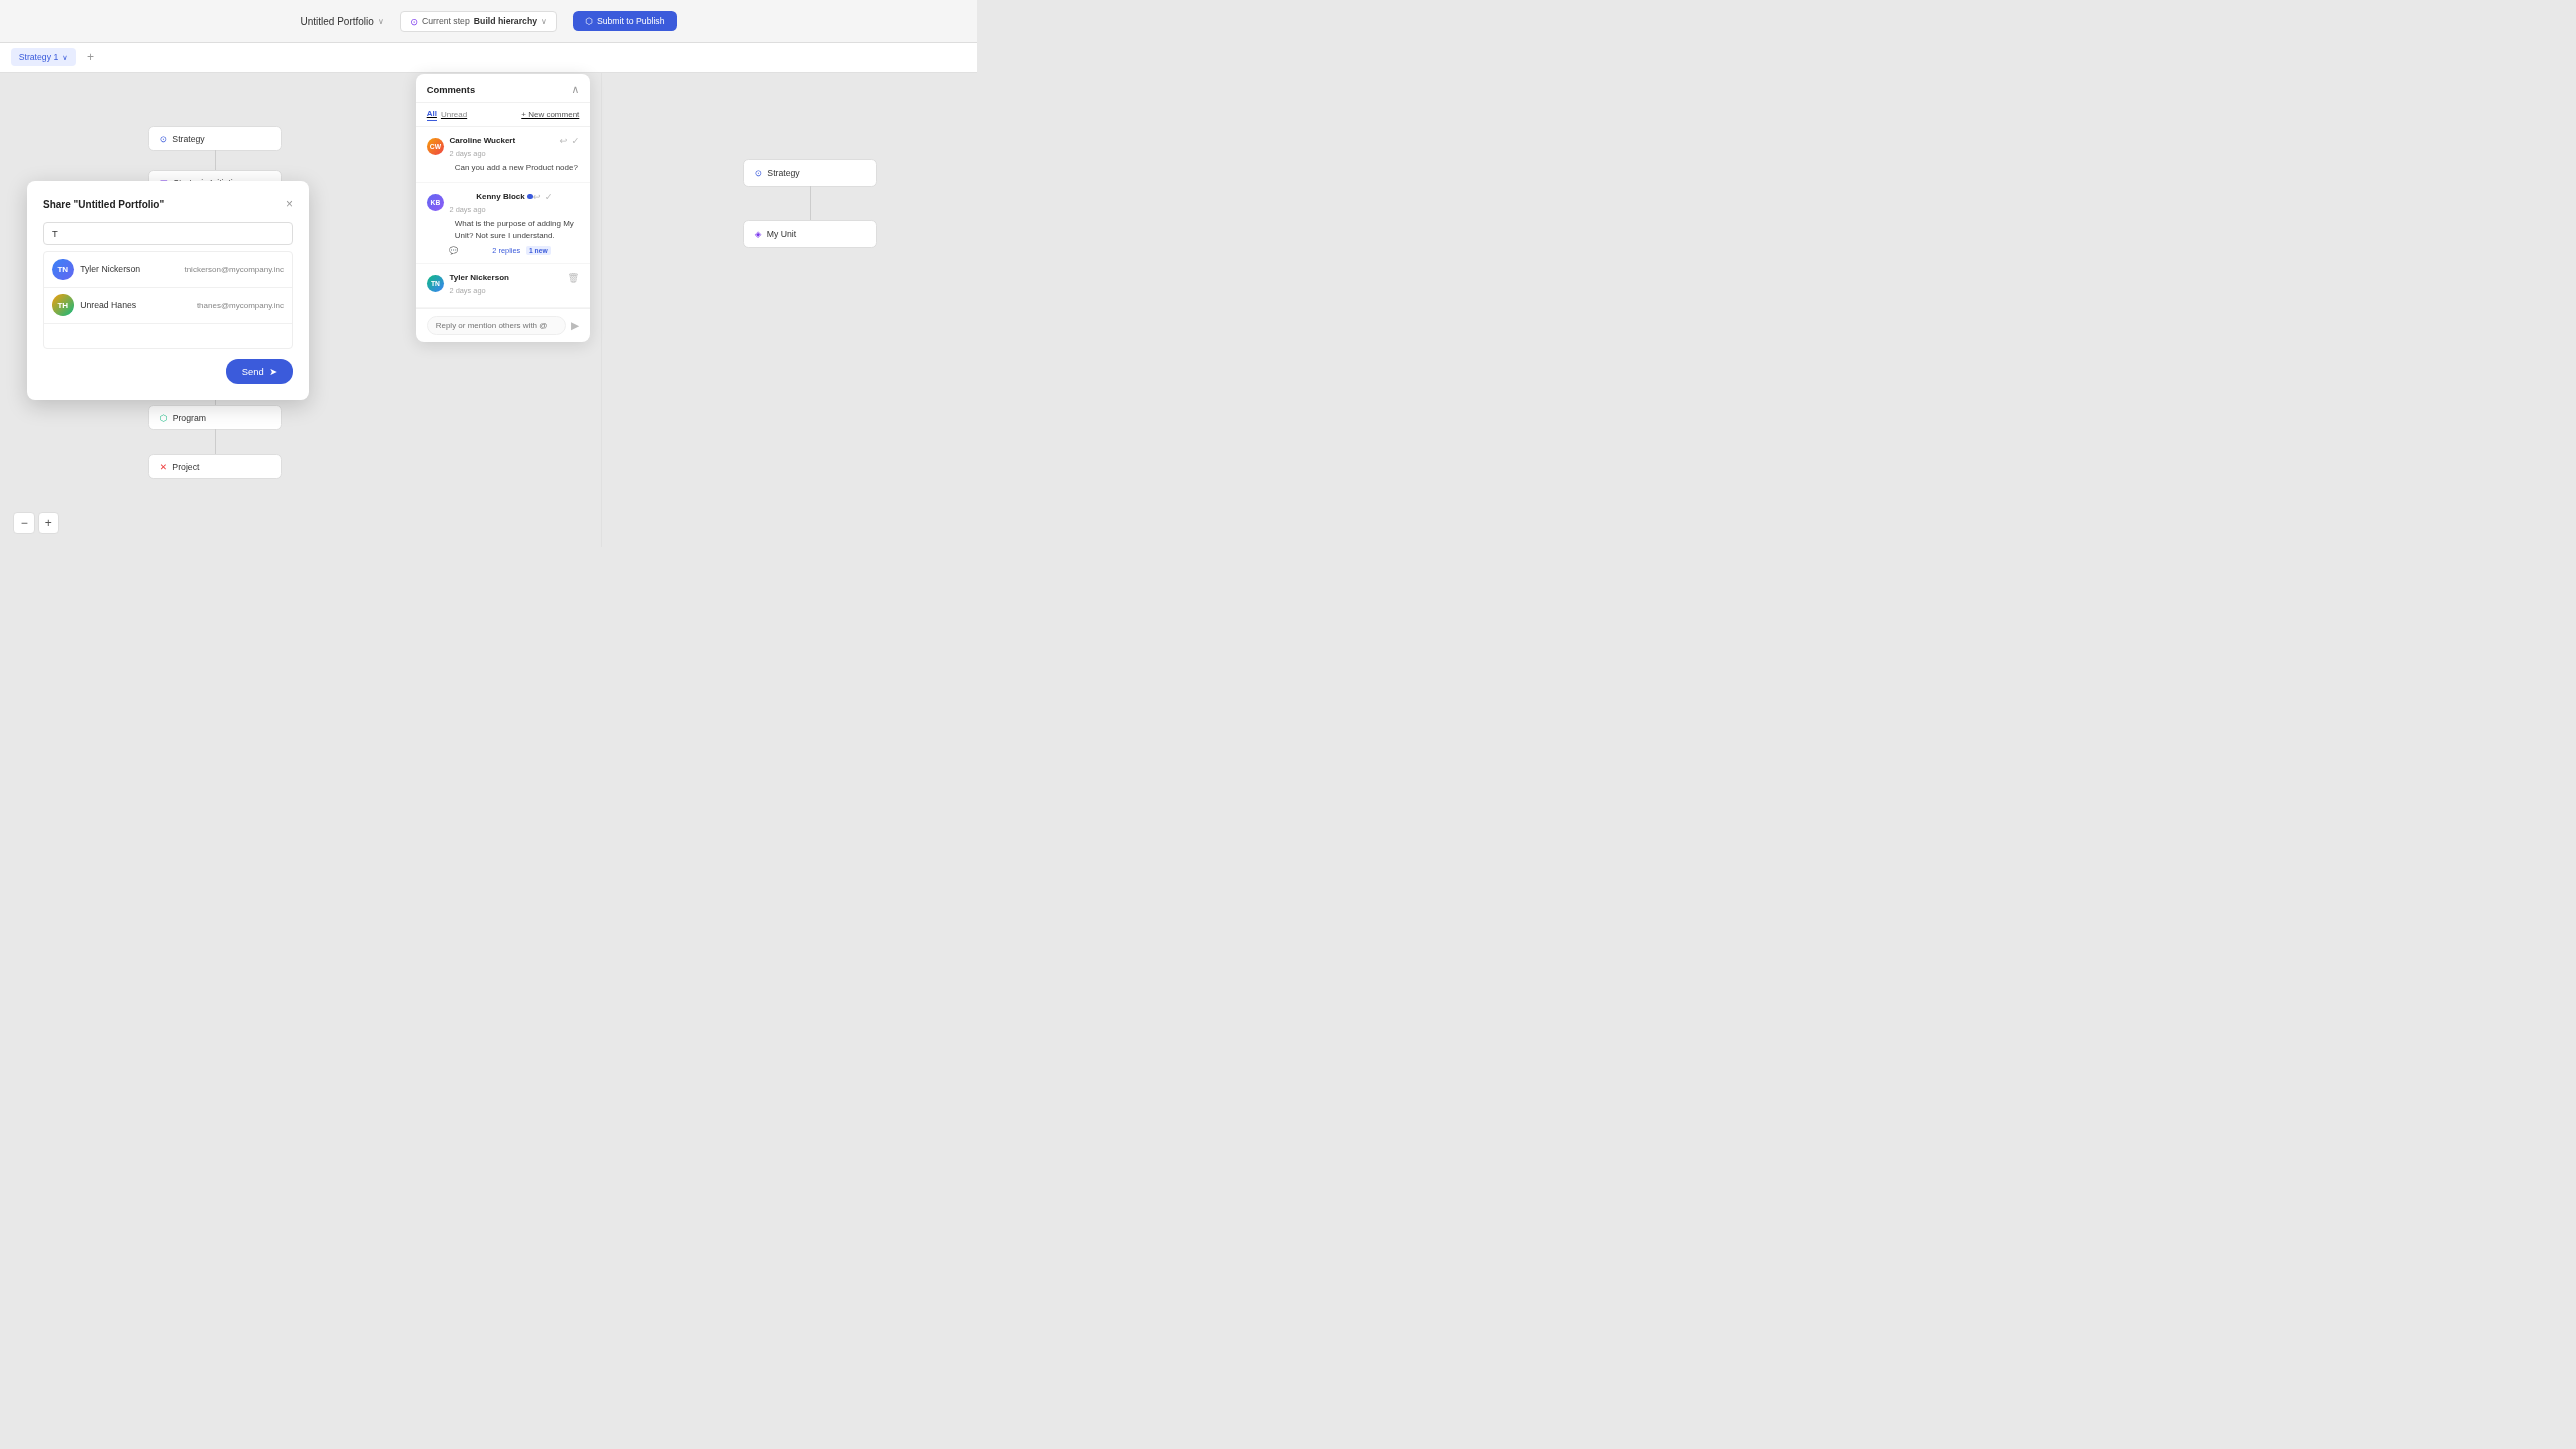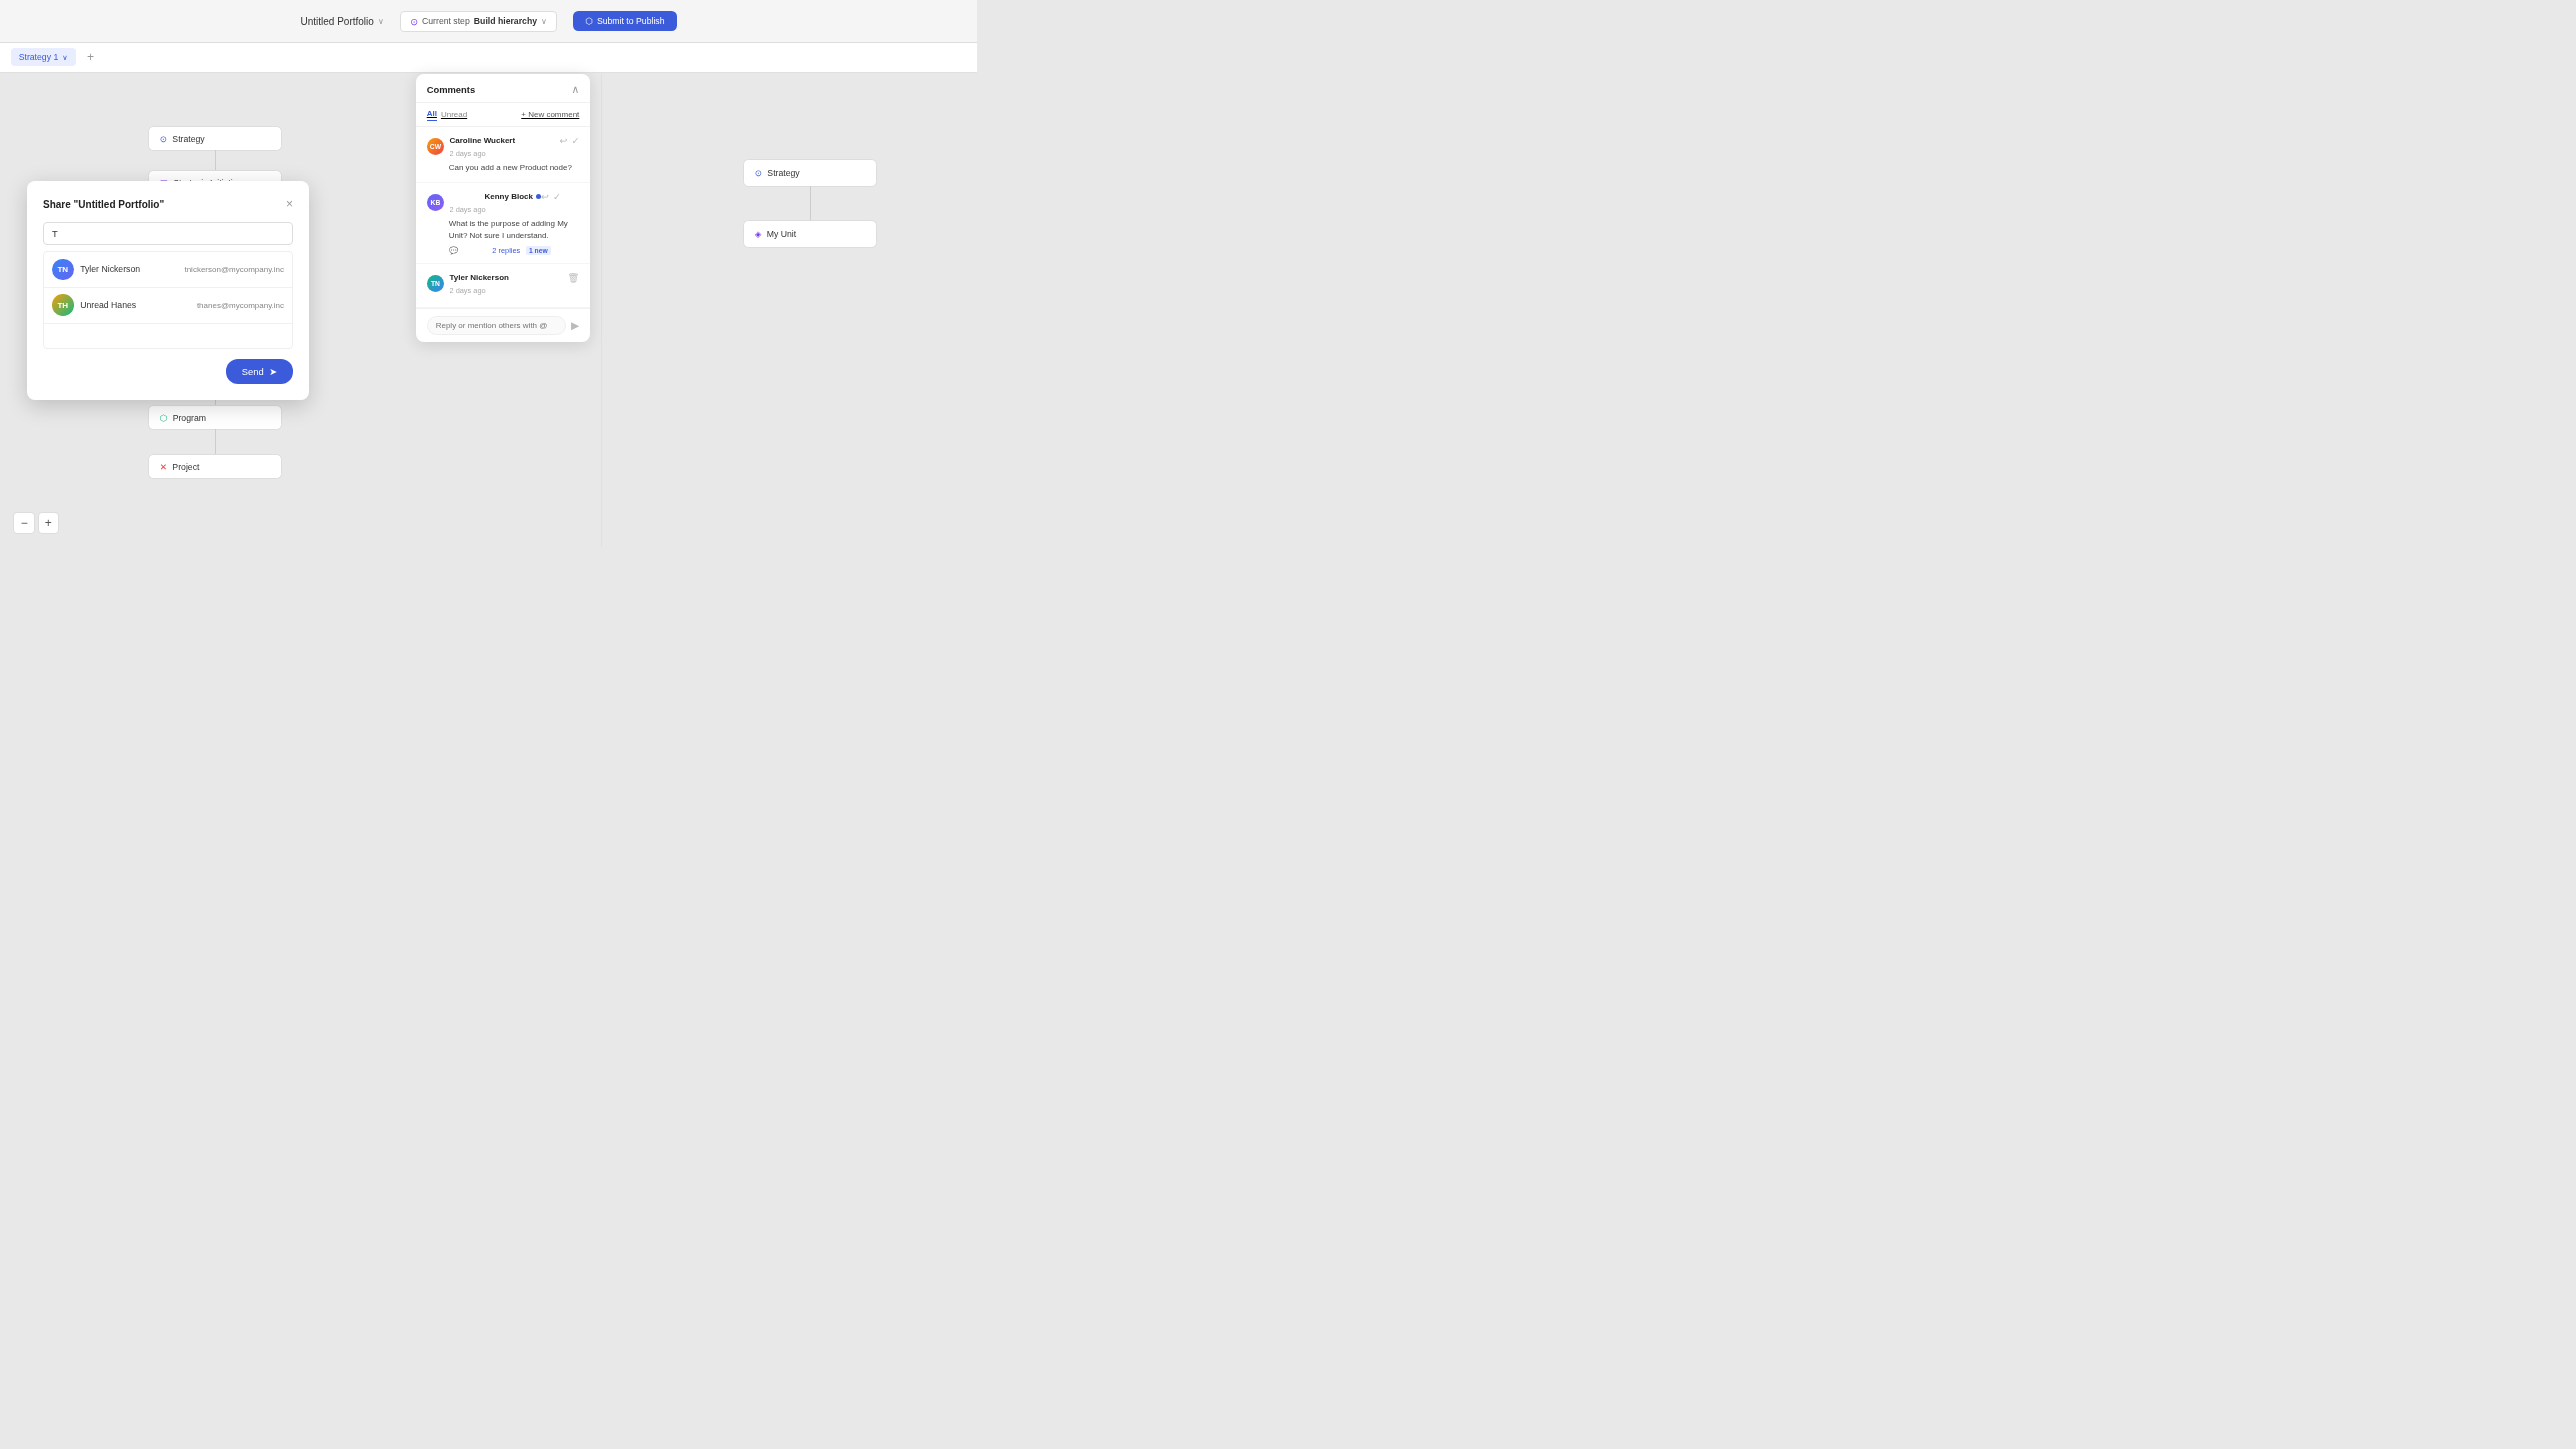--- a/index.html
+++ b/index.html
@@ -322,21 +322,21 @@
       background: none;
       border: none;
       color: #bbb;
       font-size: 9.4px;
       cursor: pointer;
     }
     .comment-text {
       font-size: 8px;
       color: #444;
       line-height: 1.5;
-      margin-left: 22px;
+      margin-left: 28px;
     }
     .comment-replies {
       margin-left: 23px;
       margin-top: 4px;
       display: flex;
       align-items: center;
       gap: 5.4px;
       font-size: 7.4px;
       color: #888;
     }
@@ -635,21 +635,21 @@
         <span class="comment-time">2 days ago</span>
       </div>
     </div>
     <p class="comment-text">Can you add a new Product node?</p>
   </div>
 
   <div class="comment-thread">
     <div class="comment-meta">
       <div class="comment-avatar av-kenny">KB</div>
       <div style="flex:1;">
-        <div style="display:flex;align-items:center;justify-content:flex-start;margin-left:35px;">
+        <div style="display:flex;align-items:center;justify-content:center;">
           <div style="display:flex;align-items:center;gap:2.7px;">
             <span class="comment-author">Kenny Block</span>
             <span class="online-dot"></span>
           </div>
           <div class="comment-actions">
             <button class="comment-action-btn">↩</button>
             <button class="comment-action-btn">✓</button>
           </div>
         </div>
         <span class="comment-time">2 days ago</span>

